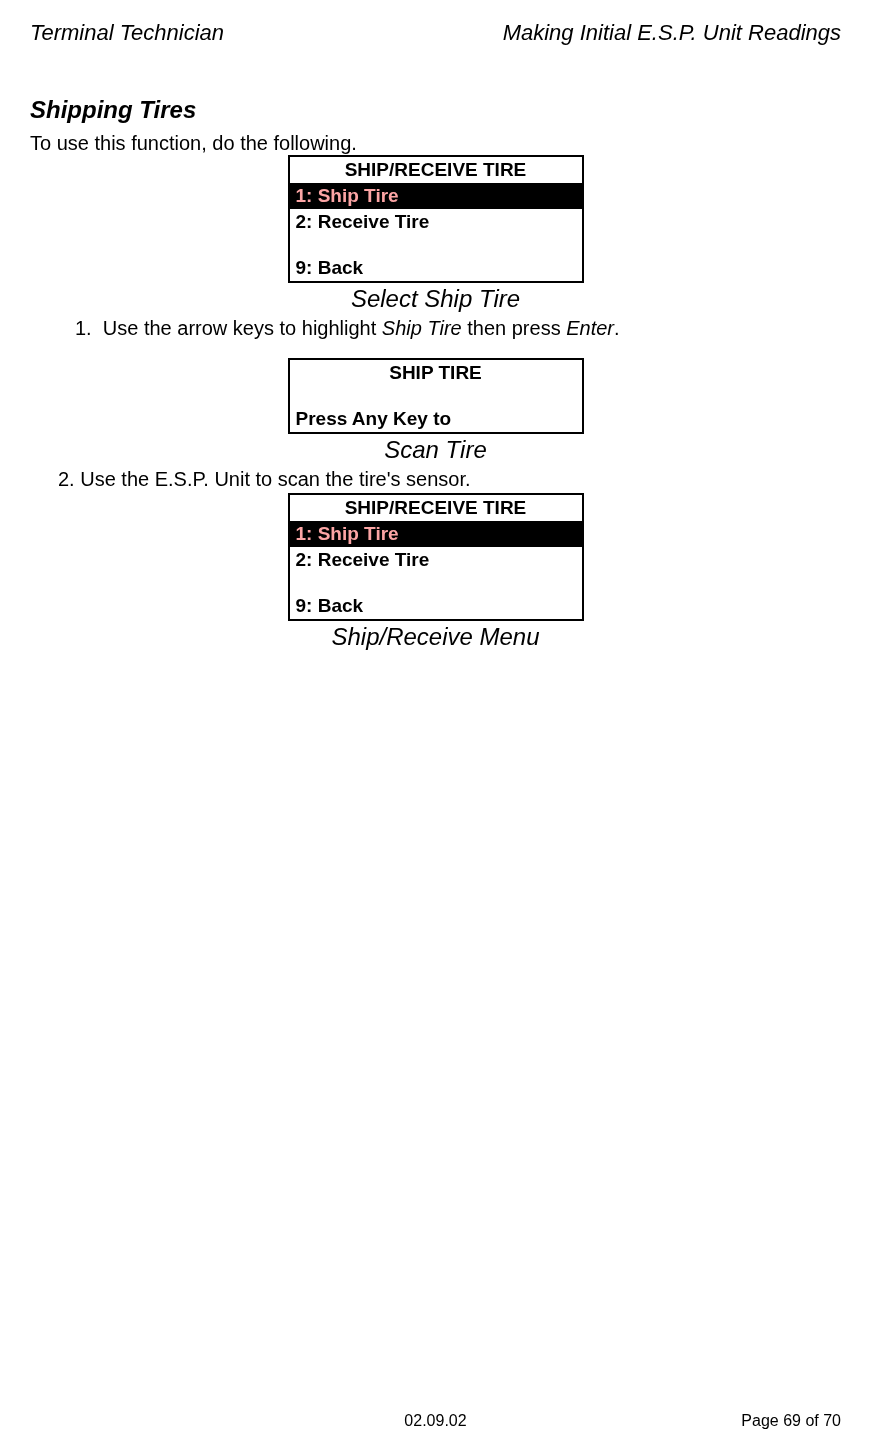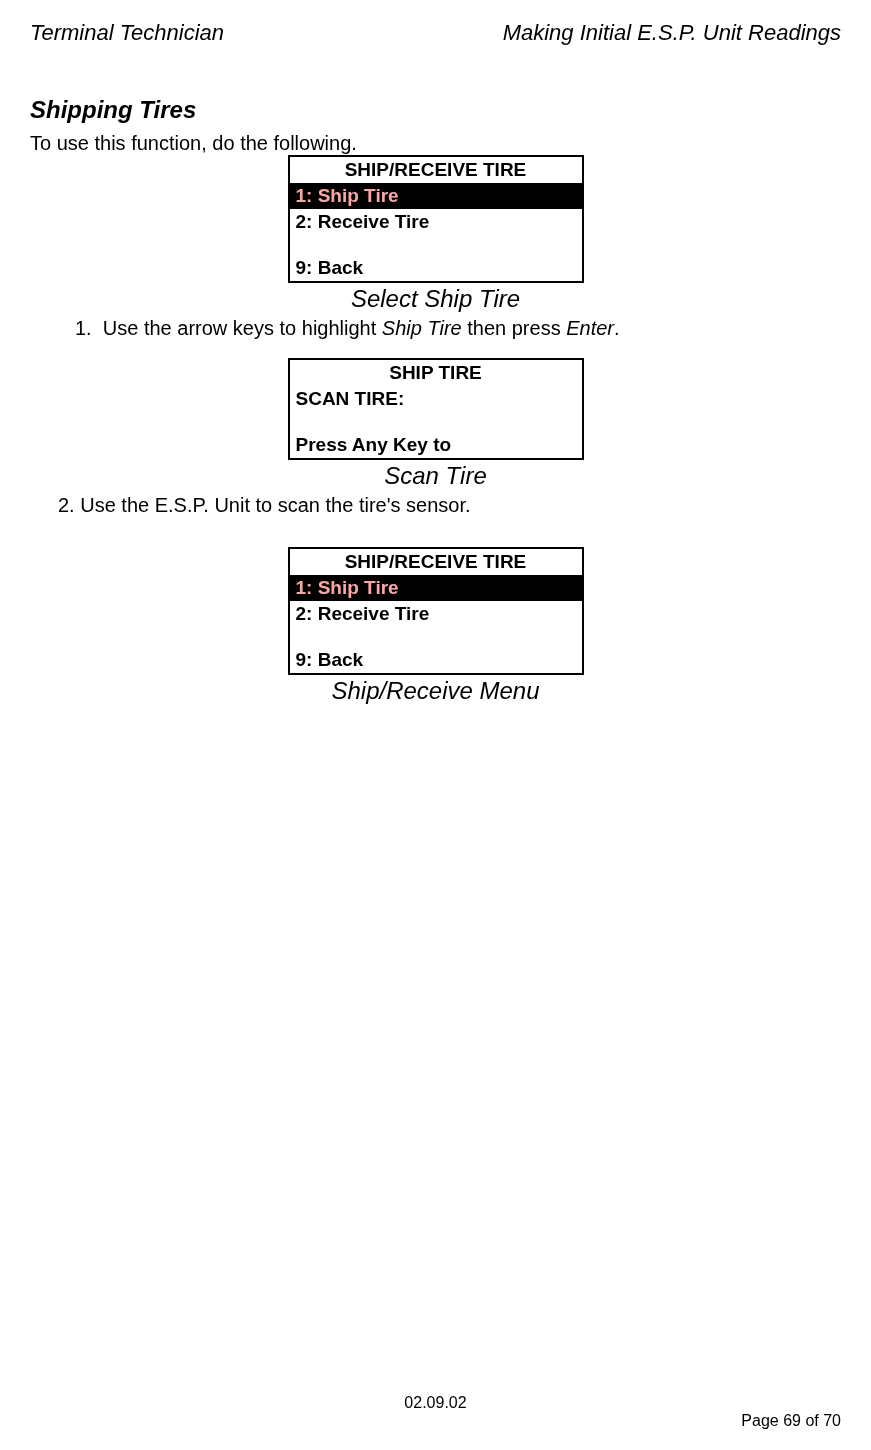--- a/index.html
+++ b/index.html
@@ -62,34 +62,33 @@
       margin-bottom: 4px;
     }
     .step {
       font-size: 20px;
       margin-left: 45px;
       margin-bottom: 18px;
     }
     .step-indent {
       font-size: 20px;
       margin-left: 28px;
-      margin-bottom: 30px;
+      margin-bottom: 2px;
     }
     .italic {
       font-style: italic;
     }
     .footer {
       position: absolute;
       bottom: 20px;
       left: 30px;
       right: 30px;
       display: flex;
       justify-content: space-between;
       font-size: 16px;
-      flex-direction: column;
     }
     .footer-left {
       flex: 1;
     }
     .footer-center {
       flex: 1;
       text-align: center;
     }
     .footer-right {
       flex: 1;
@@ -116,21 +115,20 @@
   <div class="screen-line">9: Back</div>
 </div>
 <div class="caption">Select Ship Tire</div>
 
 <div class="step">
   <span>1.</span>&nbsp;&nbsp;<span>Use the arrow keys to highlight </span><span class="italic">Ship Tire</span><span> then press </span><span class="italic">Enter</span><span>.</span>
 </div>
 
 <div class="screen-box">
   <div class="screen-title">SHIP TIRE</div>
-  <div class="screen-line">SCAN TIRE:</div>
   <div class="screen-spacer"></div>
   <div class="screen-line">Press Any Key to</div>
 </div>
 <div class="caption">Scan Tire</div>
 
 <div class="step-indent">2. Use the E.S.P. Unit to scan the tire's sensor.</div>
 
 <div class="screen-box">
   <div class="screen-title">SHIP/RECEIVE TIRE</div>
   <div class="screen-line highlighted">1: Ship Tire</div>

